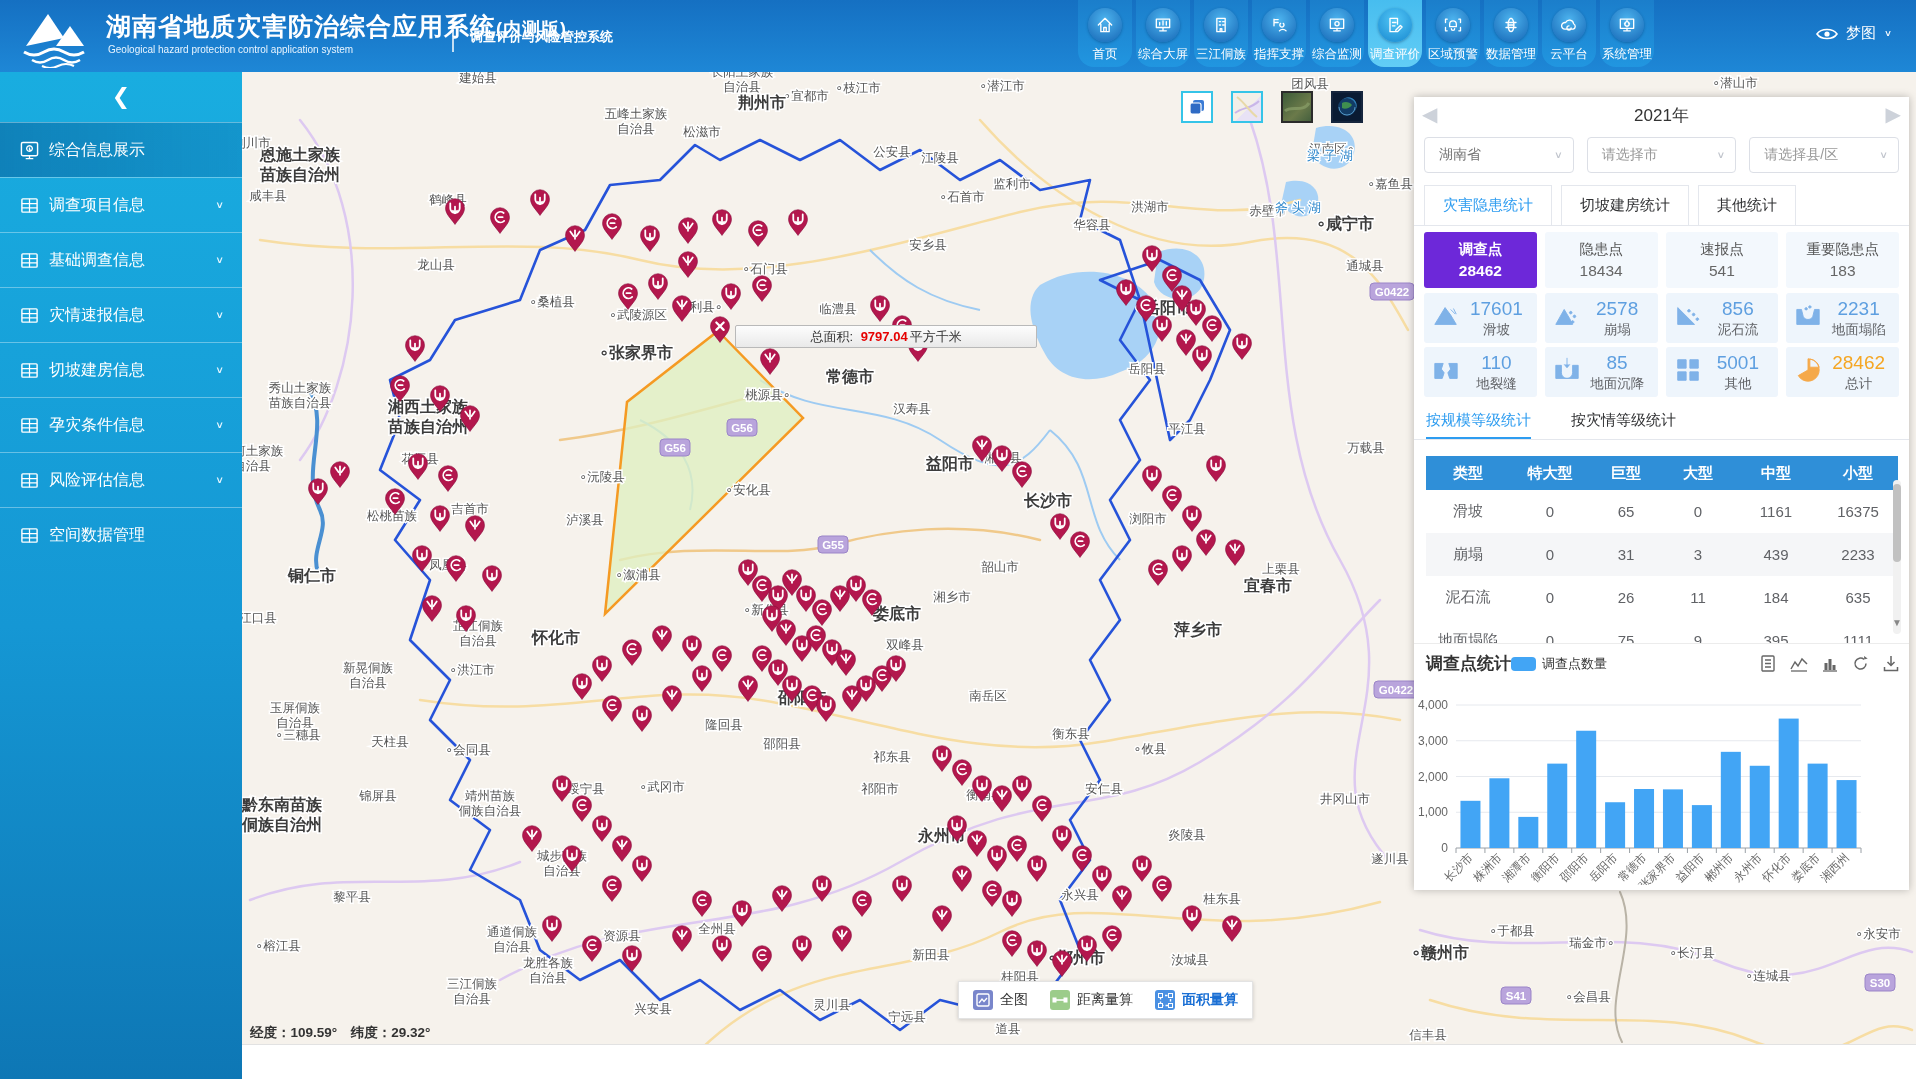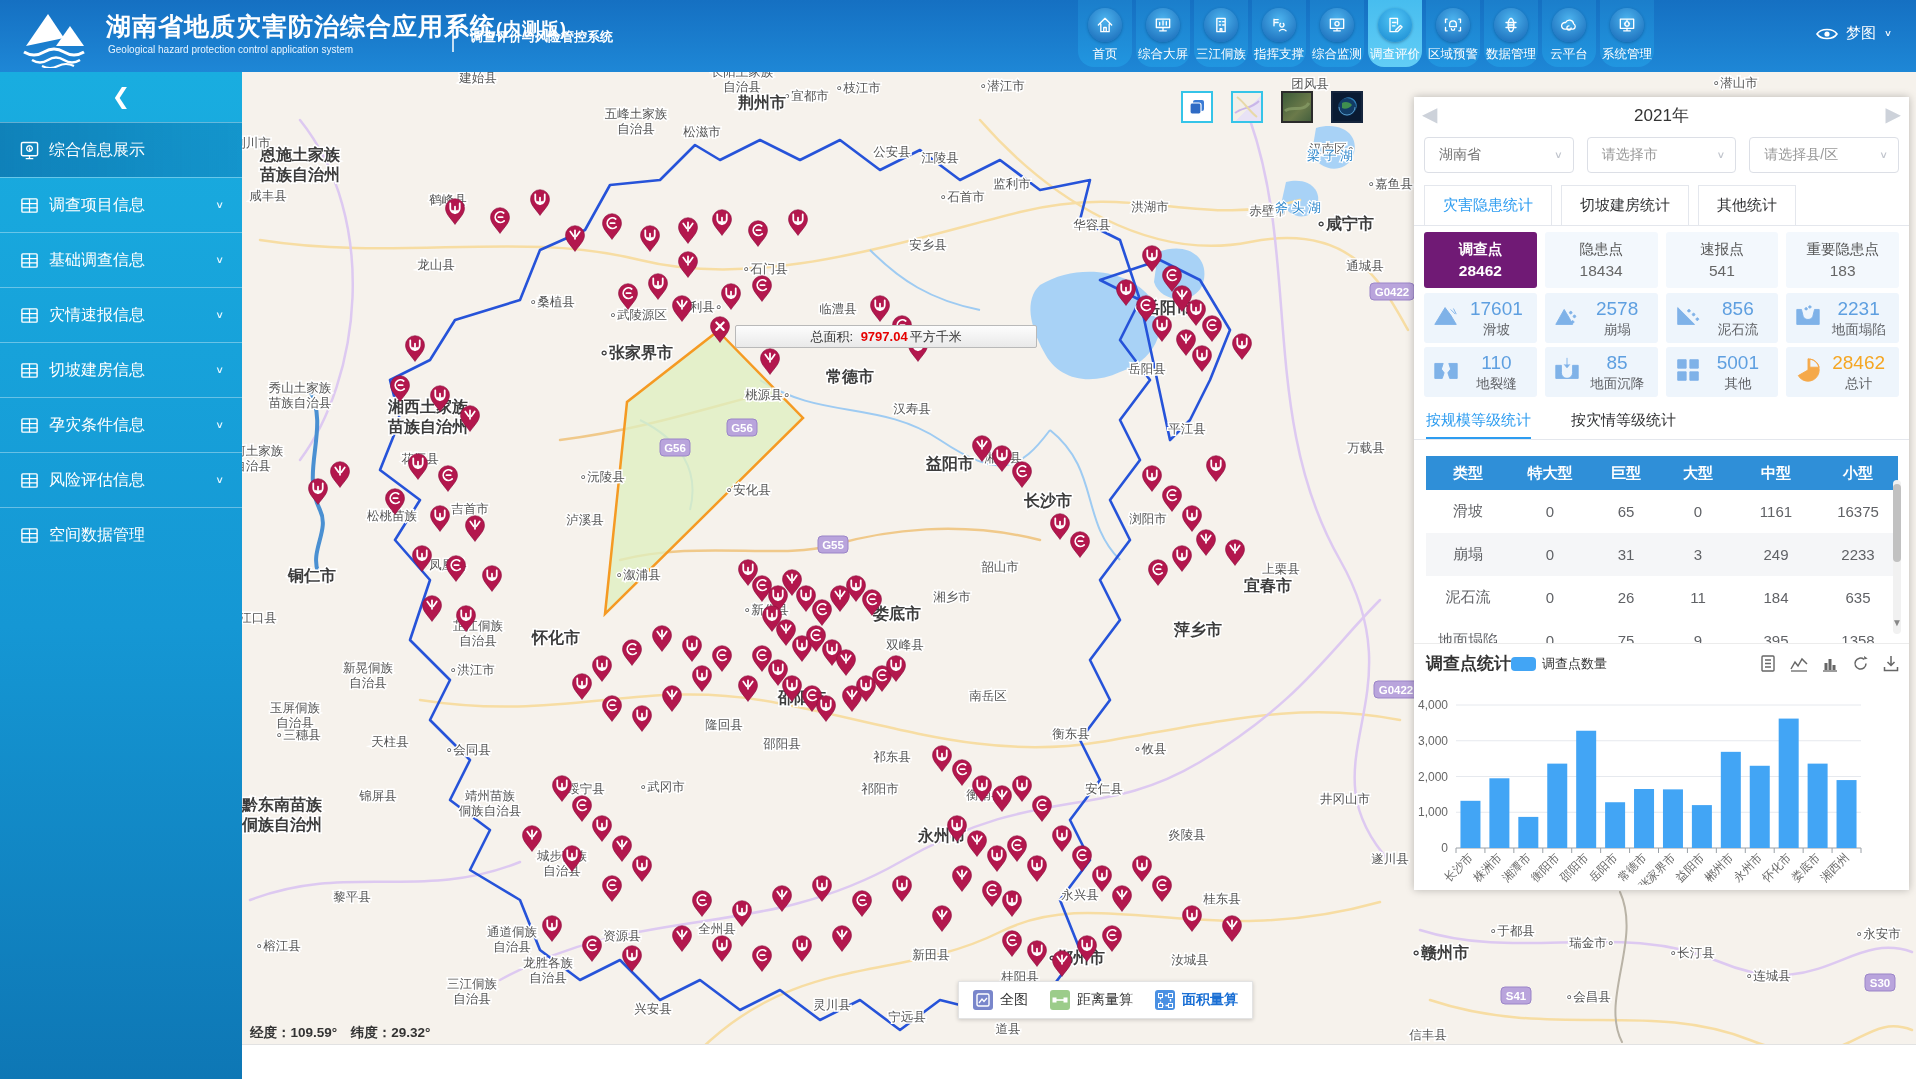--- a/index.html
+++ b/index.html
@@ -55,21 +55,21 @@
   .sel { flex:1; height:36px; border:1px solid #dcdfe6; border-radius:4px; display:flex; align-items:center; justify-content:space-between; padding:0 10px 0 14px; font-size:14px; color:#999; cursor:pointer; background:#fff; }
   .sel .sel-chev { color:#c0c4cc; font-size:12px; transform:scaleY(.8); }
   #tabs-row { display:flex; padding:12px 10px 0 10px; gap:9px; }
   .tab { height:40px; padding:0 18px; border:1px solid #e4e7ed; border-bottom:none; display:flex; align-items:center; font-size:15px; color:#303133; cursor:pointer; background:#fff; }
   .tab.active { color:#2d9cf0; border-bottom:none; }
   #tabs-underline { height:1px; background:#e4e7ed; margin:0 0 6px 0; }
   #cards-row { display:flex; gap:8px; padding:0 10px; }
   .stat-card { flex:1; height:56px; background:#f3f8fd; border-radius:3px; display:flex; flex-direction:column; align-items:center; justify-content:center; cursor:pointer; }
   .stat-card .c-label { font-size:14.5px; color:#555; }
   .stat-card .c-val { font-size:15.5px; color:#666; margin-top:3px; }
-  .stat-card.active { background:#701a75; }
+  .stat-card.active { background:#6d28d9; }
   .stat-card.active .c-label,.stat-card.active .c-val { color:#fff; font-weight:bold; }
   #icons-grid { display:grid; grid-template-columns:repeat(4,1fr); gap:4px 8px; padding:5px 10px 0 10px; }
   .icon-cell { height:50px; background:#eef5fc; border-radius:3px; display:flex; align-items:center; padding:0 6px 0 8px; }
   .icon-cell .ic-svg { flex:0 0 30px; }
   .icon-cell .ic-txt { flex:1; text-align:center; }
   .icon-cell .ic-num { font-size:19px; color:#5e9fe0; }
   .icon-cell .ic-lab { font-size:13.5px; color:#606266; margin-top:1px; }
   .icon-cell.orange .ic-num { color:#f5a623; }
   #subtabs { display:flex; gap:40px; padding:14px 0 0 12px; position:relative; }
   .subtab { font-size:15px; color:#303133; padding-bottom:9px; cursor:pointer; position:relative; }
@@ -897,21 +897,21 @@
           <td>65</td>
           <td>0</td>
           <td>1161</td>
           <td>16375</td>
         </tr>
         <tr>
           <td>崩塌</td>
           <td>0</td>
           <td>31</td>
           <td>3</td>
-          <td>249</td>
+          <td>439</td>
           <td>2233</td>
         </tr>
         <tr>
           <td>泥石流</td>
           <td>0</td>
           <td>26</td>
           <td>11</td>
           <td>184</td>
           <td>635</td>
         </tr>
@@ -919,21 +919,21 @@
   </table>
   <div id="row4-clip">
       <table>
         <tbody>
           <tr id="row4">
             <td style="width: 84px;">地面塌陷</td>
             <td style="width: 80px;">0</td>
             <td style="width: 72px;">75</td>
             <td style="width: 72px;">9</td>
             <td style="width: 84px;">395</td>
-            <td style="width: 80px;">1358</td>
+            <td style="width: 80px;">1111</td>
           </tr>
         </tbody>
       </table>
     </div>
   <div id="tbl-scroll">
       <div id="tbl-thumb"></div>
     </div>
   <div id="tbl-down">▼</div>
 
   <div id="chart-sec">

